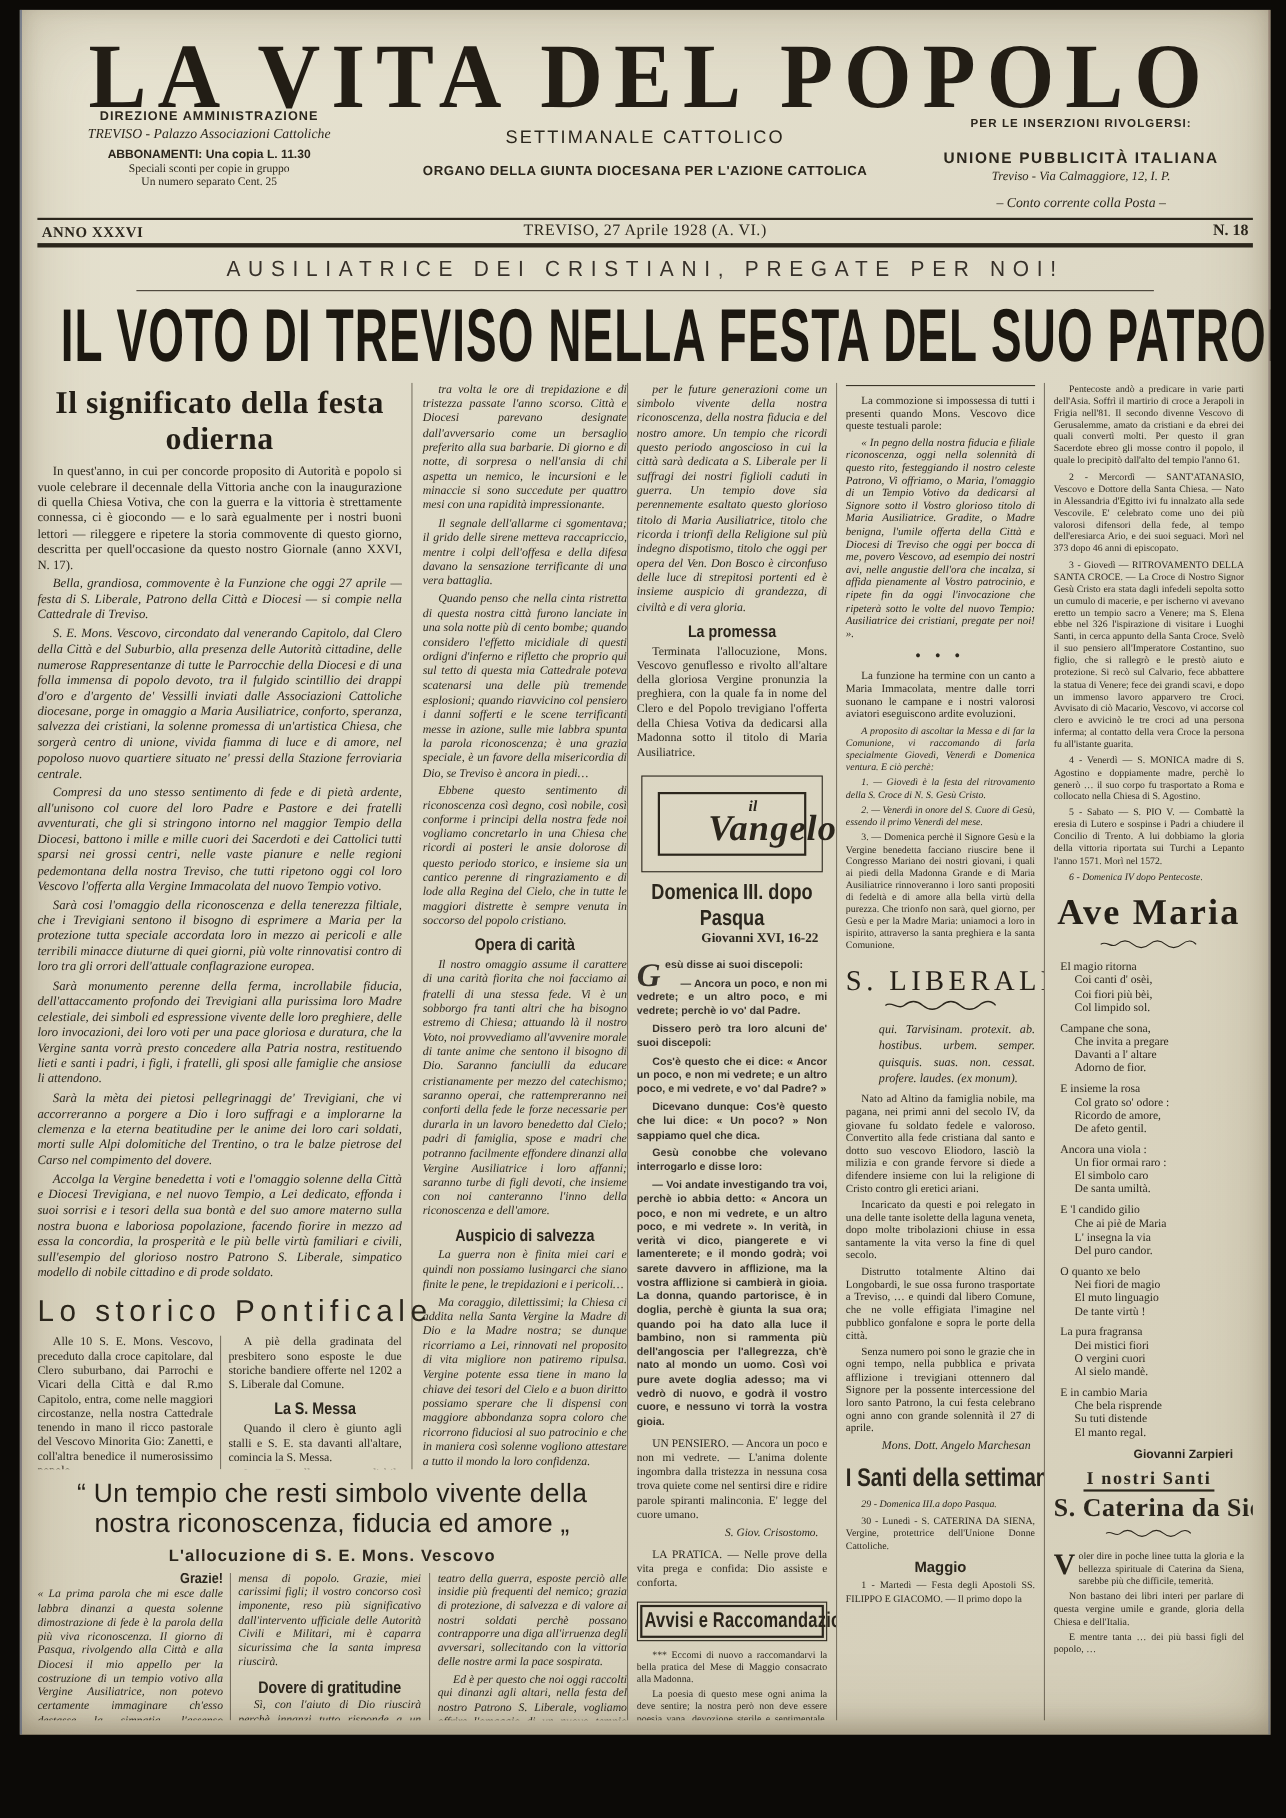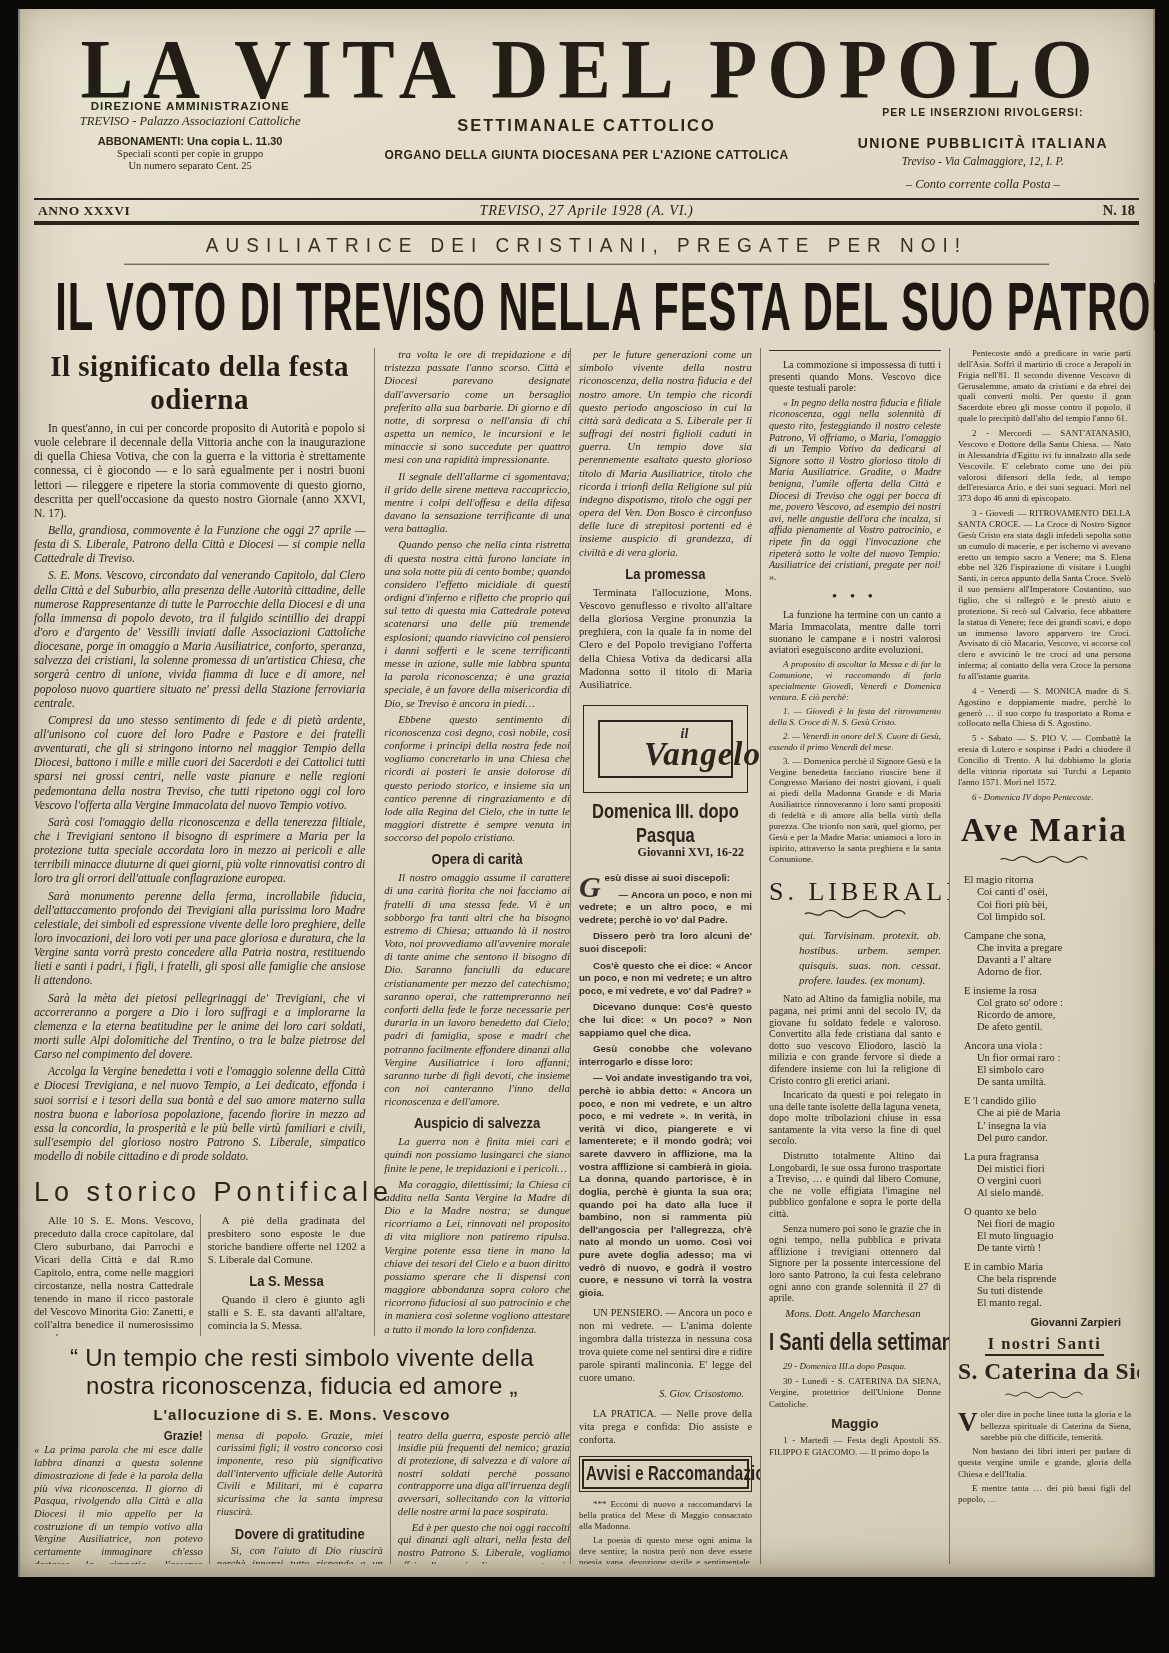--- a/index.html
+++ b/index.html
@@ -19,30 +19,30 @@
          letter-spacing:10px;margin-right:-10px;padding-top:20px;transform:scaleY(1.06);
          transform-origin:top;color:#221d15;white-space:nowrap;}
   .mast-info{display:flex;margin-top:-4px;align-items:flex-start;gap:32px;}
   .mi-left{width:30%;text-align:center;}
   .mi-center{width:40%;text-align:center;padding-top:16px;}
   .mi-right{width:30%;text-align:center;padding-top:6px;}
   .mi-l1{font-family:"Liberation Sans",sans-serif;font-weight:bold;font-size:11.5px;letter-spacing:1px;}
   .mi-l2{font-size:12.5px;font-style:italic;margin-top:2px;}
   .mi-l3{font-family:"Liberation Sans",sans-serif;font-weight:bold;font-size:11px;margin-top:6px;}
   .mi-l4,.mi-l5{font-size:10.5px;margin-top:1px;}
-  .mi-c1{font-family:"Liberation Sans",sans-serif;font-weight:bold;font-size:16.5px;letter-spacing:2px;}
+  .mi-c1{font-family:"Liberation Sans",sans-serif;font-weight:normal;font-size:16.5px;letter-spacing:2px;}
   .mi-c2{font-family:"Liberation Sans",sans-serif;font-weight:bold;font-size:12px;letter-spacing:.5px;margin-top:13px;}
   .mi-r1{font-family:"Liberation Sans",sans-serif;font-weight:bold;font-size:10.5px;letter-spacing:1px;}
   .mi-r2{font-family:"Liberation Sans",sans-serif;font-weight:bold;font-size:14px;letter-spacing:1.5px;margin-top:17px;}
   .mi-r3{font-size:11.5px;font-style:italic;margin-top:4px;}
   .mi-r4{font-size:12.5px;font-style:italic;margin-top:10px;}
   .dateline{border-top:2px solid #2b261c;border-bottom:4px solid #2b261c;margin-top:6px;
          display:flex;align-items:center;padding:2px 4px;}
   .dl-a{width:25%;font-size:13.5px;font-weight:bold;letter-spacing:.5px;}
-  .dl-b{width:50%;text-align:center;font-size:14.5px;letter-spacing:.5px;font-style:italic;}
+  .dl-b{width:50%;text-align:center;font-size:14.5px;letter-spacing:.5px;}
   .dl-c{width:25%;text-align:right;font-size:14.5px;font-weight:bold;}
 
   
   .kicker{margin:10px 90px 0;text-align:center;font-family:"Liberation Sans",sans-serif;
          font-size:19px;letter-spacing:7px;color:#37312a;border-bottom:1.5px solid #4a443a;
          padding-bottom:6px;transform:scaleY(1.05);}
   .headline{height:76px;margin-top:4px;text-align:center;}
   .headline span{display:inline-block;font-family:"Liberation Sans",sans-serif;font-weight:bold;
          font-size:43px;letter-spacing:1px;white-space:nowrap;color:#1c1811;
          transform:scale(.97,1.58);transform-origin:center top;}
@@ -106,21 +106,21 @@
          font-size:15px;transform:scaleY(1.3);white-space:nowrap;letter-spacing:.2px;}
   .fine{font-size:9px;line-height:1.22;}
 
   
   .rule-top{border-top:1px solid #3a3428;margin:2px 0 8px;}
   .ast{text-align:center;font-weight:bold;font-size:13px;letter-spacing:5px;margin:6px 0;text-indent:0;}
   .c4 .qit{font-size:10px;}
   .sl-h{font-size:26px;letter-spacing:4px;text-align:center;margin:12px 0 2px;color:#241f17;white-space:nowrap;}
   .flourish{text-align:center;margin:0 0 6px;}
   .latin{font-style:italic;font-size:11px;line-height:1.35;margin:4px 0 6px 30px;text-indent:0;}
-  .sig{text-align:center;font-style:italic;font-size:10.8px;margin:3px 4px 2px 0;text-indent:0;}
+  .sig{text-align:right;font-style:italic;font-size:10.8px;margin:3px 4px 2px 0;text-indent:0;}
   .santi-h{font-family:"Liberation Sans",sans-serif;font-weight:bold;font-size:18.5px;
          text-align:center;transform:scaleY(1.25);margin:12px 0 8px;white-space:nowrap;}
   .s-item{font-size:9px;line-height:1.25;margin-bottom:4px;}
   .maggio-h{font-family:"Liberation Sans",sans-serif;font-weight:bold;font-size:13.5px;
          text-align:center;margin:6px 0 4px;text-indent:0;}
 
   
   .c5 .saints p{font-size:8.9px;line-height:1.22;margin-bottom:4px;}
   .ave-h{font-size:33px;font-weight:bold;text-align:center;letter-spacing:2px;margin:10px 0 1px;color:#241f17;}
   .stanza{margin:0 0 7px 6px;font-size:10.6px;line-height:1.14;}
@@ -353,30 +353,30 @@
               <span>El simbolo caro</span>
               <span>De santa umiltà.</span>
         </div>
         <div class="stanza">
           <span>E 'l candido gilio</span>
               <span>Che ai piè de Maria</span>
               <span>L' insegna la via</span>
               <span>Del puro candor.</span>
         </div>
         <div class="stanza">
+          <span>O quanto xe belo</span>
+              <span>Nei fiori de magio</span>
+              <span>El muto linguagio</span>
+              <span>De tante virtù !</span>
+        </div>
+        <div class="stanza">
           <span>La pura fragransa</span>
               <span>Dei mistici fiori</span>
               <span>O vergini cuori</span>
               <span>Al sielo mandè.</span>
-        </div>
-        <div class="stanza">
-          <span>O quanto xe belo</span>
-              <span>Nei fiori de magio</span>
-              <span>El muto linguagio</span>
-              <span>De tante virtù !</span>
         </div>
         <div class="stanza">
           <span>E in cambio Maria</span>
               <span>Che bela risprende</span>
               <span>Su tuti distende</span>
               <span>El manto regal.</span>
         </div>
       </div>
       <div class="poet-sig">Giovanni Zarpieri</div>
       <div class="nostri-wrap">

